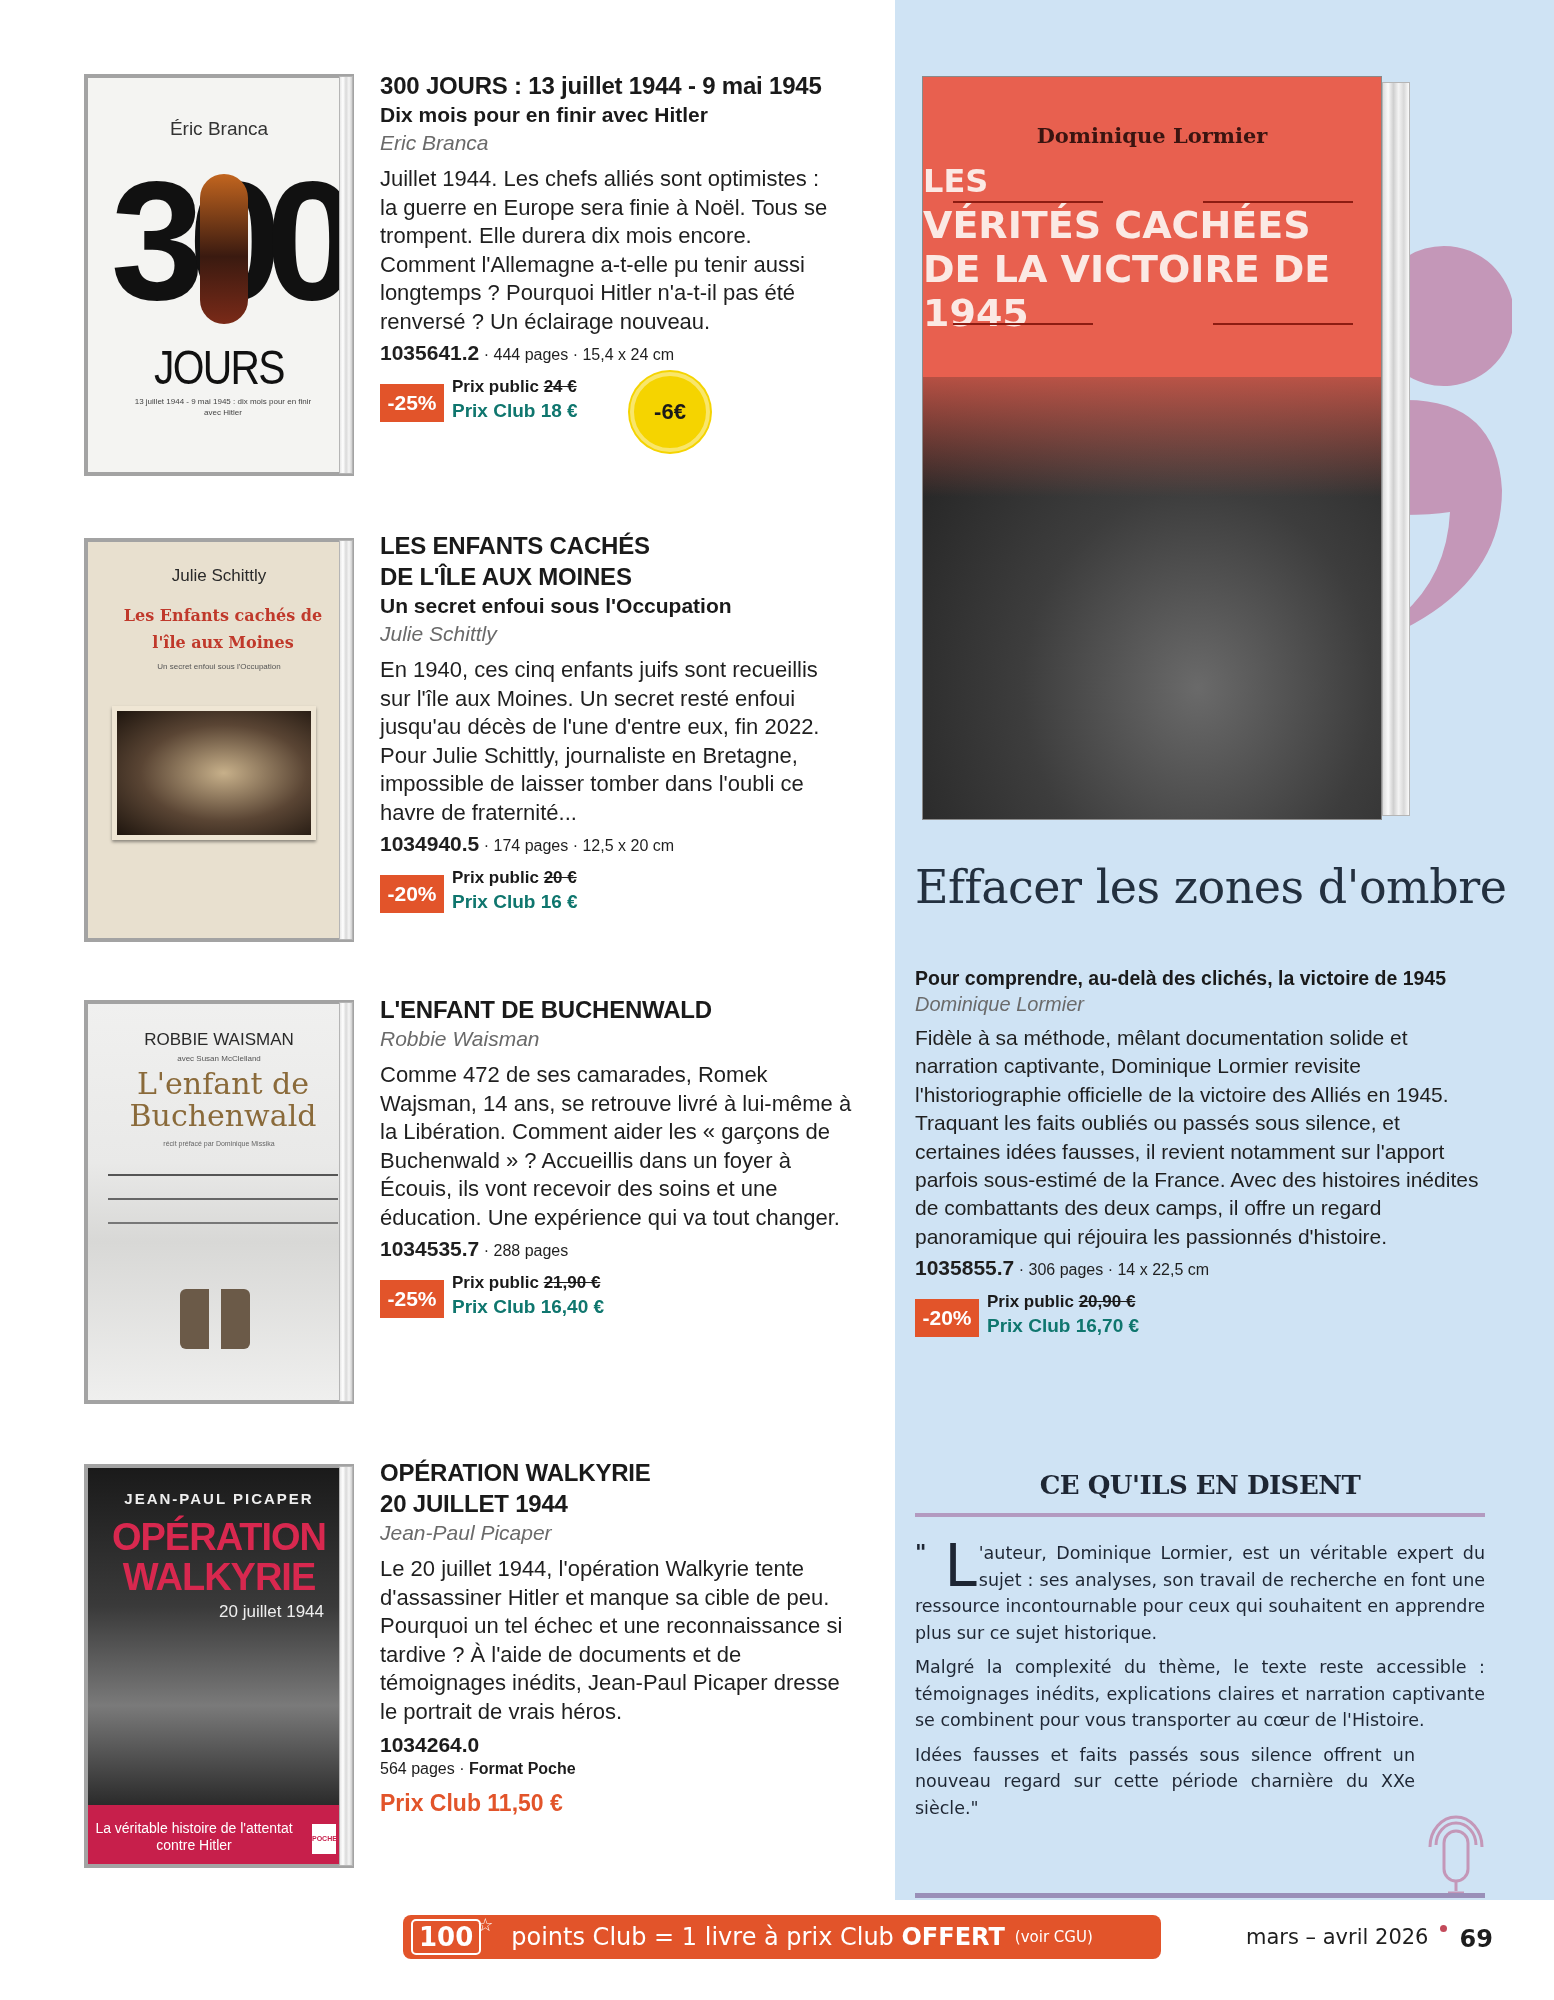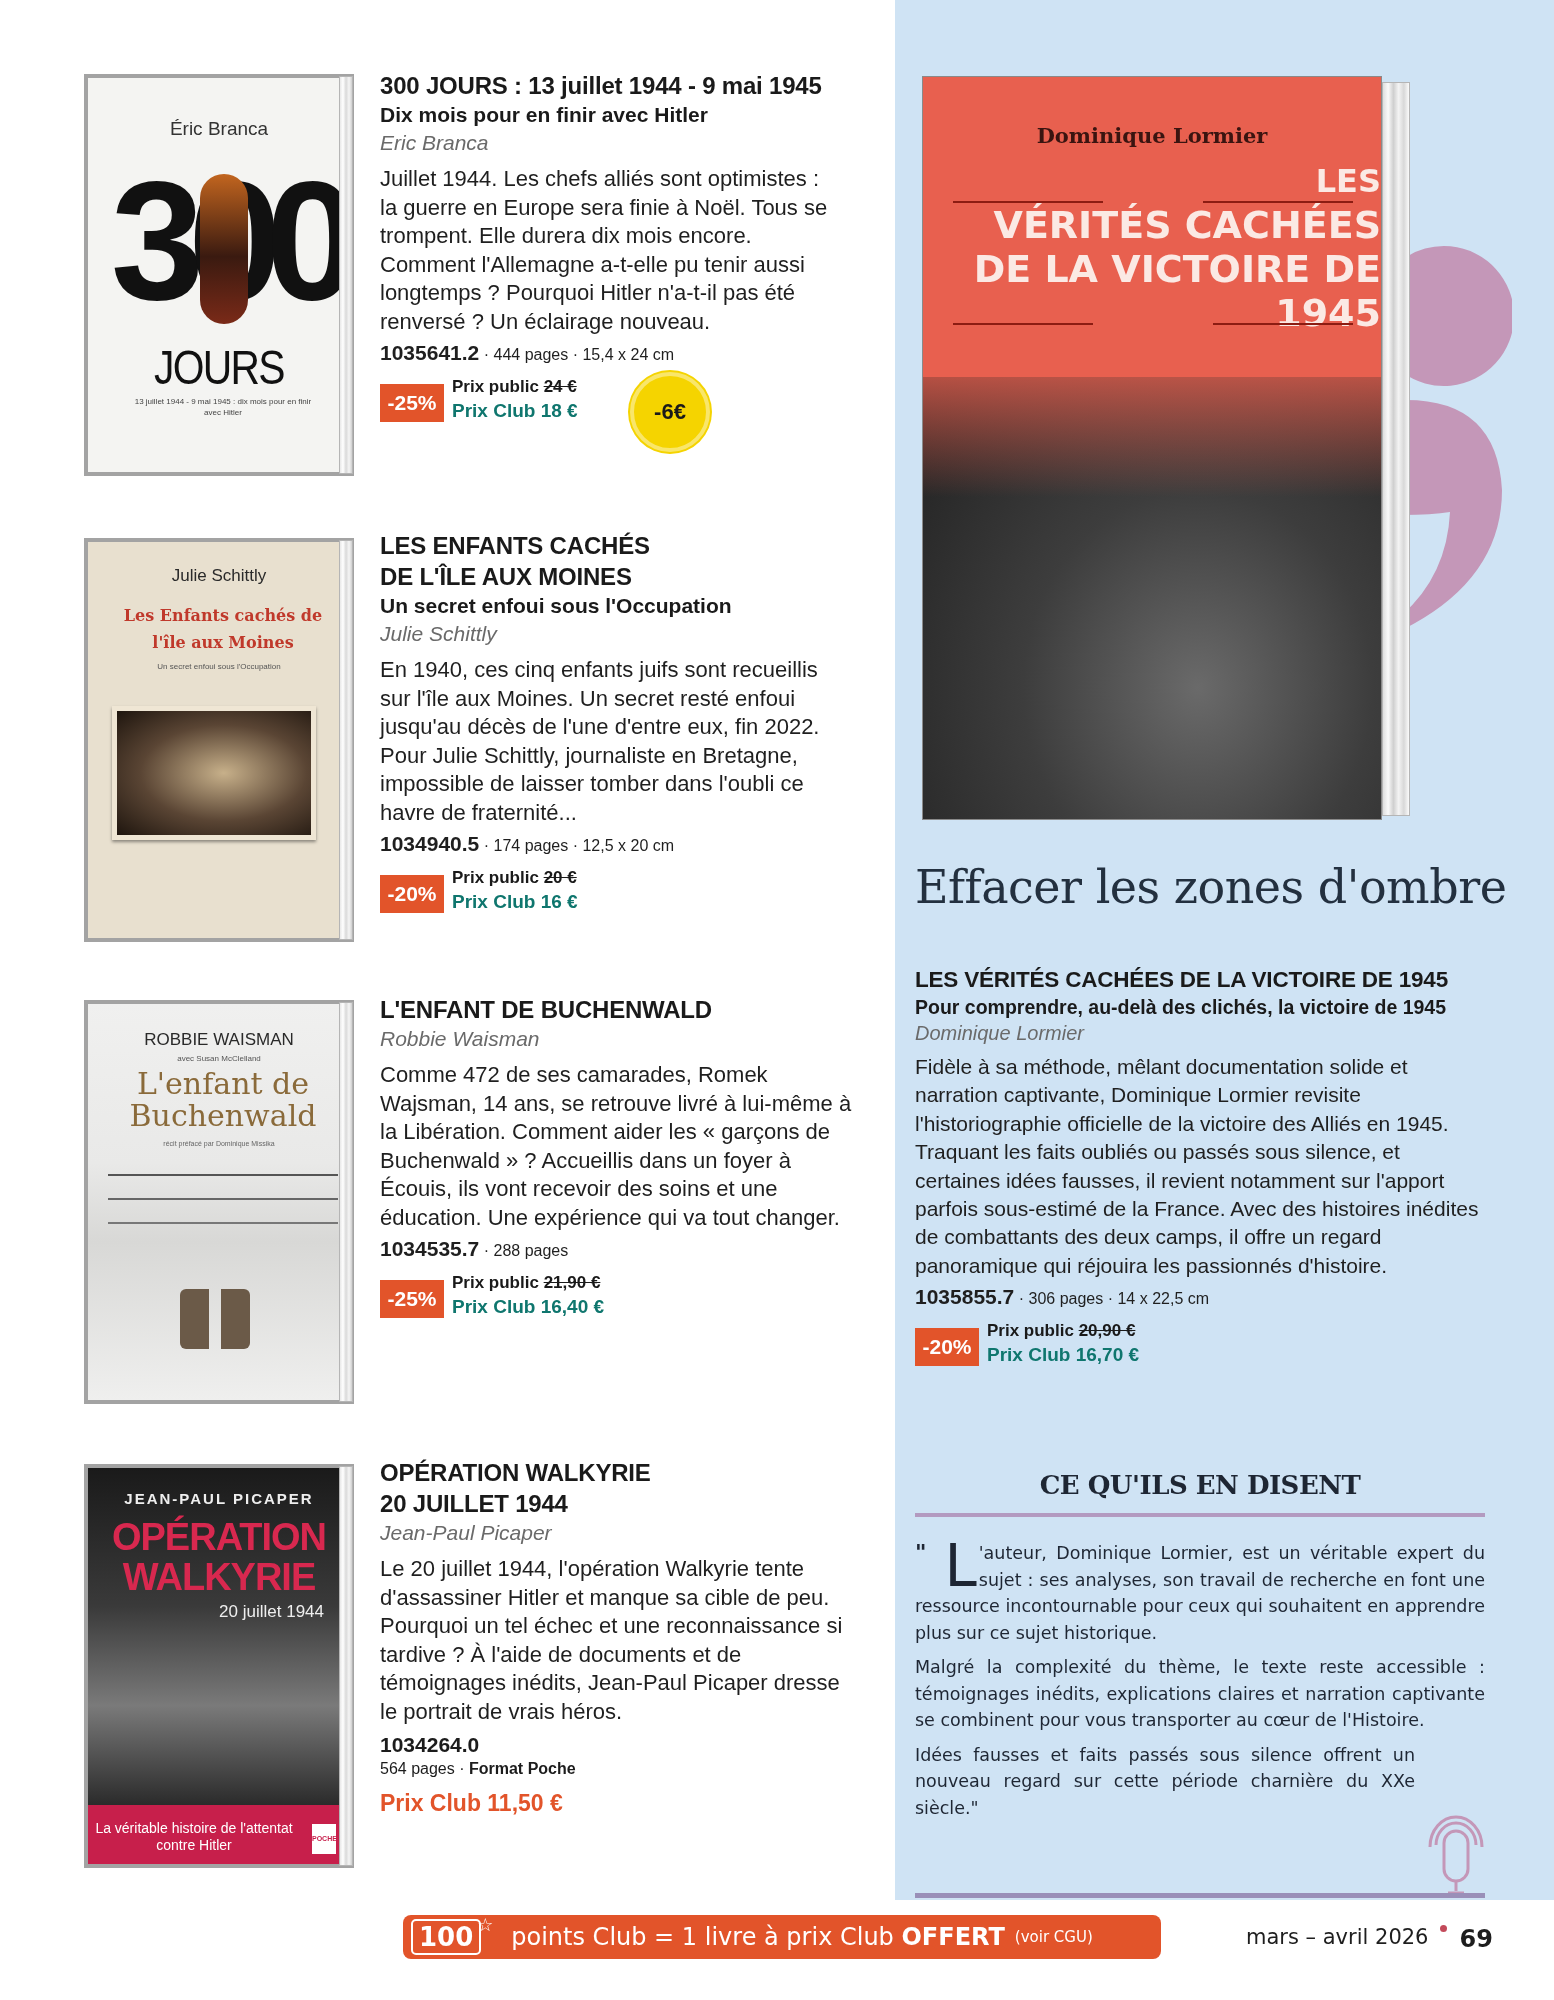--- a/index.html
+++ b/index.html
@@ -40,21 +40,21 @@
   .c3 { background: linear-gradient(180deg,#f0f0ef 0%,#e9e9e8 40%,#d8d8d6 60%,#efefee 100%); }
   .c4 { background: linear-gradient(180deg,#1a1a1a 0%,#3a3a3a 35%,#7a7a7a 60%,#2b2b2b 85%,#c71f4b 85%,#c71f4b 100%); }
 
   
   .feat-cover { position: absolute; left: 922px; top: 76px; width: 460px; height: 744px; border: 1px solid #8a8a8a; overflow: hidden; background: #e8604f; }
   .feat-spine { position: absolute; left: 1382px; top: 82px; width: 28px; height: 734px; background: linear-gradient(90deg,#dedede,#fafafa,#cfcfcf,#f4f4f4,#d8d8d8,#fbfbfb); border: 1px solid #b5b5b5; }
   .feat-photo { position: absolute; left: 0; top: 300px; width: 100%; height: 444px; background:
       radial-gradient(ellipse at 60% 70%, #6a6a6a 0%, #3d3d3d 45%, #1f1f1f 100%); }
   .feat-fade { position: absolute; left: 0; top: 260px; width: 100%; height: 160px; background: linear-gradient(180deg, #e8604f 0%, rgba(232,96,79,0.6) 40%, rgba(60,60,60,0) 100%); }
   .feat-author { position: absolute; top: 46px; width: 100%; text-align: center; font-family: "DejaVu Serif", serif; font-weight: bold; font-size: 21px; color: #3a1410; }
-  .feat-title { position: absolute; top: 82px; width: 100%; text-align: right; font-family: "DejaVu Sans", sans-serif; font-weight: bold; color: #fbe9e4; font-size: 38px; line-height: 44px; }
+  .feat-title { position: absolute; top: 82px; width: 100%; text-align: left; font-family: "DejaVu Sans", sans-serif; font-weight: bold; color: #fbe9e4; font-size: 38px; line-height: 44px; }
   .feat-rule { position: absolute; height: 2px; background: #8c1c12; }
 
   .headline { position: absolute; left: 915px; top: 860px; font-family: "DejaVu Serif", serif; font-size: 46px; color: #23303f; letter-spacing: -0.5px; }
   .feat-info { position: absolute; left: 915px; top: 965px; width: 570px; }
   .feat-info .title { font-size: 22.5px; line-height: 29px; }
   .feat-info .subtitle { font-size: 19.5px; line-height: 26px; }
   .feat-info .author { font-size: 20px; line-height: 27px; margin-bottom: 6px; }
   .feat-info .desc { font-size: 21px; line-height: 28.4px; }
 
   
@@ -200,21 +200,20 @@
   <div class="feat-rule" style="left:30px; top:124px; width:150px;"></div>
   <div class="feat-rule" style="left:280px; top:124px; width:150px;"></div>
   <div class="feat-rule" style="left:30px; top:246px; width:140px;"></div>
   <div class="feat-rule" style="left:290px; top:246px; width:140px;"></div>
 </div>
 <div class="feat-spine"></div>
 
 <div class="headline">Effacer les zones d'ombre</div>
 
 <div class="feat-info">
-  <div class="title">LES VÉRITÉS CACHÉES DE LA VICTOIRE DE 1945</div>
   <div class="subtitle">Pour comprendre, au-delà des clichés, la victoire de 1945</div>
   <div class="author">Dominique Lormier</div>
   <div class="desc">Fidèle à sa méthode, mêlant documentation solide et narration captivante, Dominique Lormier revisite l'historiographie officielle de la victoire des Alliés en 1945. Traquant les faits oubliés ou passés sous silence, et certaines idées fausses, il revient notamment sur l'apport parfois sous-estimé de la France. Avec des histoires inédites de combattants des deux camps, il offre un regard panoramique qui réjouira les passionnés d'histoire.</div>
   <div class="ref"><b>1035855.7</b><span> · 306 pages · 14 x 22,5 cm</span></div>
   <div class="price-row">
     <div class="discount">-20%</div>
     <div class="prices">
       <div class="public"><span>Prix public </span><s>20,90 €</s></div>
       <div class="club">Prix Club 16,70 €</div>
     </div>

